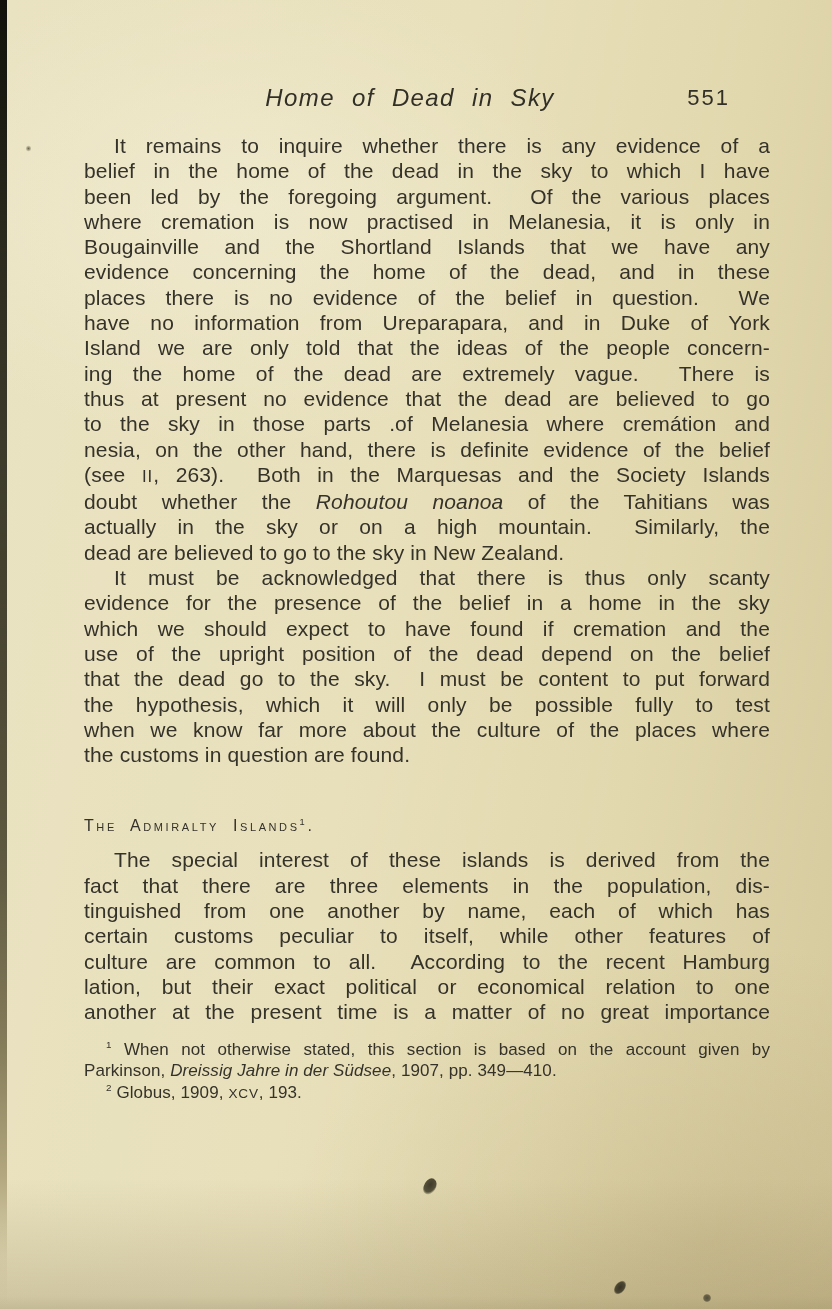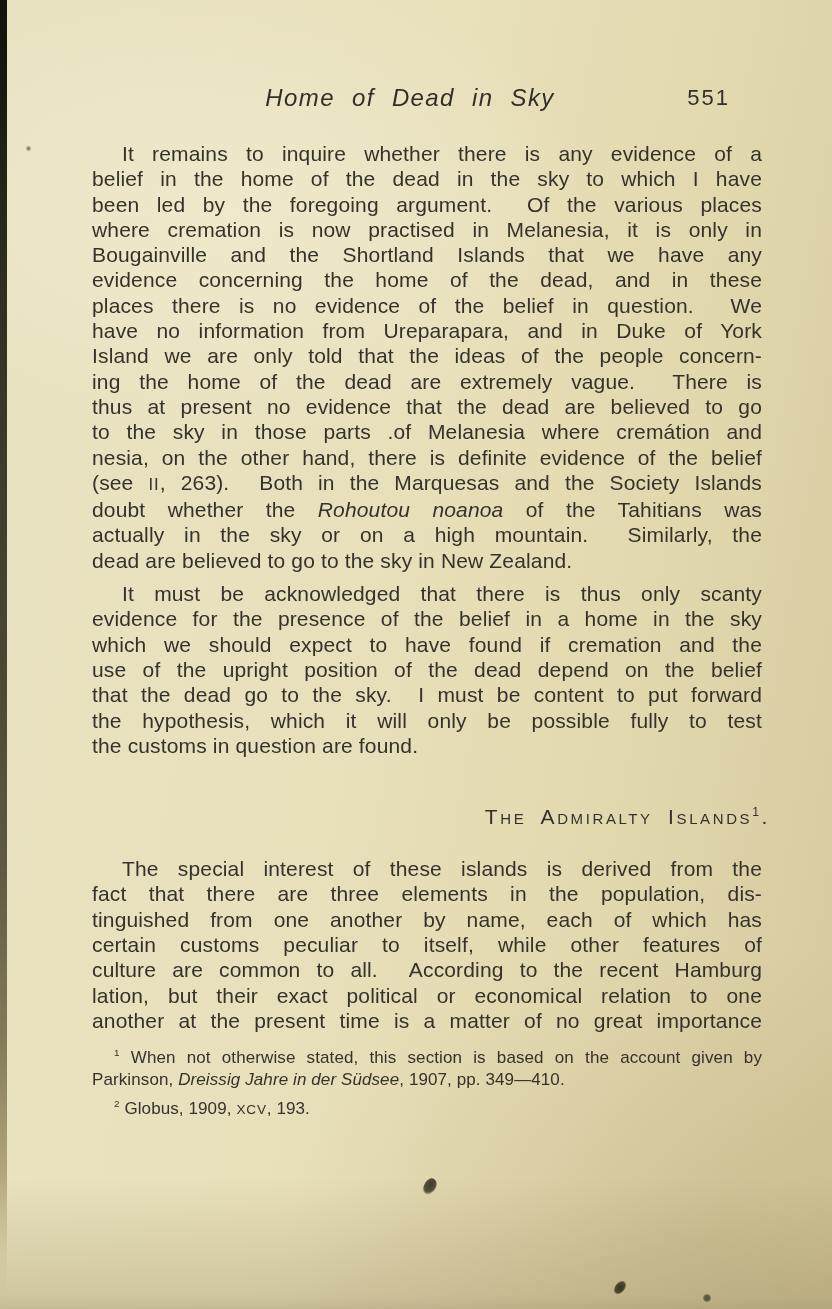--- a/index.html
+++ b/index.html
@@ -37,26 +37,26 @@
     position: absolute; right: 40px; top: 1px;
     font-size: 22px; letter-spacing: 2px; color: #322f27;
   }
   .text-column {
     position: absolute; top: 133px; left: 84px; width: 686px;
     font-size: 21px; line-height: 25.3px; letter-spacing: 0.15px;
   }
   .tline { text-align: justify; text-align-last: justify; white-space: normal; }
   .tline.nojust { text-align-last: left; }
   .tline.indent { text-indent: 30px; }
-  .paragraph { margin: 8px; }
+  .paragraph { margin: 0; }
   .section-heading {
-    margin-top: 46px; margin-bottom: 26px;
-    text-align: right;
+    margin-top: 46px; margin-bottom: 8px;
+    text-align: left;
     font-variant: small-caps;
-    font-size: 21px; letter-spacing: 2.6px; word-spacing: 7px;
+    font-size: 16px; letter-spacing: 2.6px; word-spacing: 7px;
     line-height: 26px;
     color: #34312a;
   }
   .footnotes {
     margin-top: 14px;
     font-size: 17px; line-height: 21.6px; letter-spacing: 0.1px;
   }
   .footnotes .tline.indent { text-indent: 22px; }
   sup { font-size: 0.58em; line-height: 0; vertical-align: super; }
   .sc { font-size: 0.8em; letter-spacing: 0.06em; }
@@ -115,20 +115,21 @@
         <div class="tline">actually in the sky or on a high mountain.&nbsp; Similarly, the</div>
         <div class="tline nojust">dead are believed to go to the sky in New Zealand.</div>
       </div>
     <div class="paragraph">
         <div class="tline indent">It must be acknowledged that there is thus only scanty</div>
         <div class="tline">evidence for the presence of the belief in a home in the sky</div>
         <div class="tline">which we should expect to have found if cremation and the</div>
         <div class="tline">use of the upright position of the dead depend on the belief</div>
         <div class="tline">that the dead go to the sky.&nbsp; I must be content to put forward</div>
         <div class="tline">the hypothesis, which it will only be possible fully to test</div>
+        <div class="tline">when we know far more about the culture of the places where</div>
         <div class="tline nojust">the customs in question are found.</div>
       </div>
     <div class="section-heading">The Admiralty Islands<sup>1</sup>.</div>
     <div class="paragraph">
         <div class="tline indent">The special interest of these islands is derived from the</div>
         <div class="tline">fact that there are three elements in the population, dis-</div>
         <div class="tline">tinguished from one another by name, each of which has</div>
         <div class="tline">certain customs peculiar to itself, while other features of</div>
         <div class="tline">culture are common to all.&nbsp; According to the recent Hamburg</div>
         <div class="tline">lation, but their exact political or economical relation to one</div>

